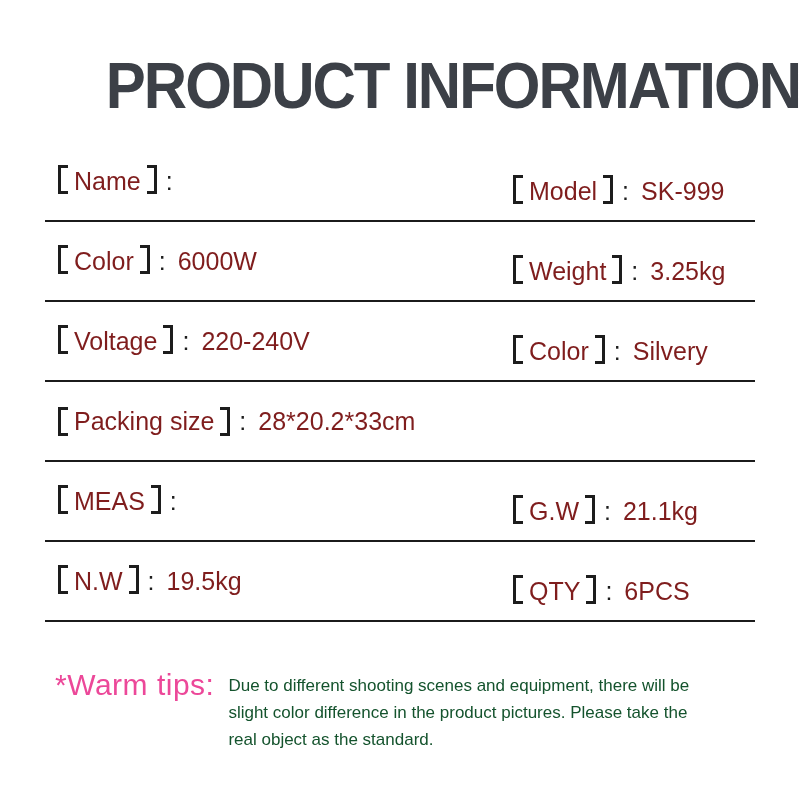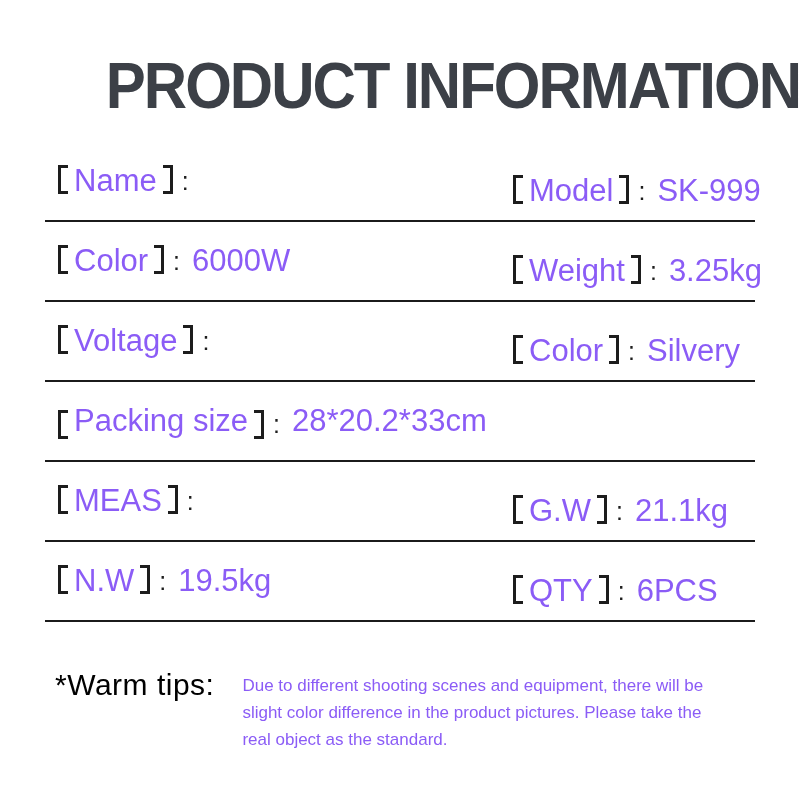--- a/index.html
+++ b/index.html
@@ -57,22 +57,22 @@
   }
   .spec-cell.right {
     flex: 1;
     margin-top: 20px;
   }
   .spec-cell.wide {
     flex: 1;
     align-items: flex-end;
   }
   .spec-label, .spec-value {
-    font-size: 31px;
-    color: #8b5cf6;
+    font-size: 25px;
+    color: #7f1d1d;
   }
   .colon {
     font-size: 25px;
     color: #1d1d1d;
     margin: 0 12px 0 9px;
   }
   
   .bracket {
     display: inline-block;
     box-sizing: border-box;
@@ -93,32 +93,32 @@
 
   
   .warm-tips {
     display: flex;
     align-items: flex-start;
     margin: 46px 45px 0 55px;
   }
   .warm-tips-label {
     font-size: 30px;
     line-height: 34px;
-    color: #000000;
+    color: #ec4899;
     white-space: nowrap;
     flex: 0 0 auto;
     letter-spacing: 0.5px;
   }
   .warm-tips-text {
-    margin-left: 28px;
+    margin-left: 14px;
     margin-top: 4px;
     width: 492px;
     font-size: 17px;
     line-height: 27px;
-    color: #8b5cf6;
+    color: #14532d;
   }
 </style>
 </head>
 <body>
 
 <div class="title-wrap">
   <div class="page-title">PRODUCT INFORMATION</div>
 </div>
 
 <div class="spec-table">
@@ -155,20 +155,21 @@
       <span class="spec-value">3.25kg</span>
     </div>
   </div>
 
   <div class="spec-row">
     <div class="spec-cell left">
       <span class="bracket lb"></span>
       <span class="spec-label">Voltage</span>
       <span class="bracket rb"></span>
       <span class="colon">:</span>
+      <span class="spec-value">220-240V</span>
     </div>
     <div class="spec-cell right">
       <span class="bracket lb"></span>
       <span class="spec-label">Color</span>
       <span class="bracket rb"></span>
       <span class="colon">:</span>
       <span class="spec-value">Silvery</span>
     </div>
   </div>
 

